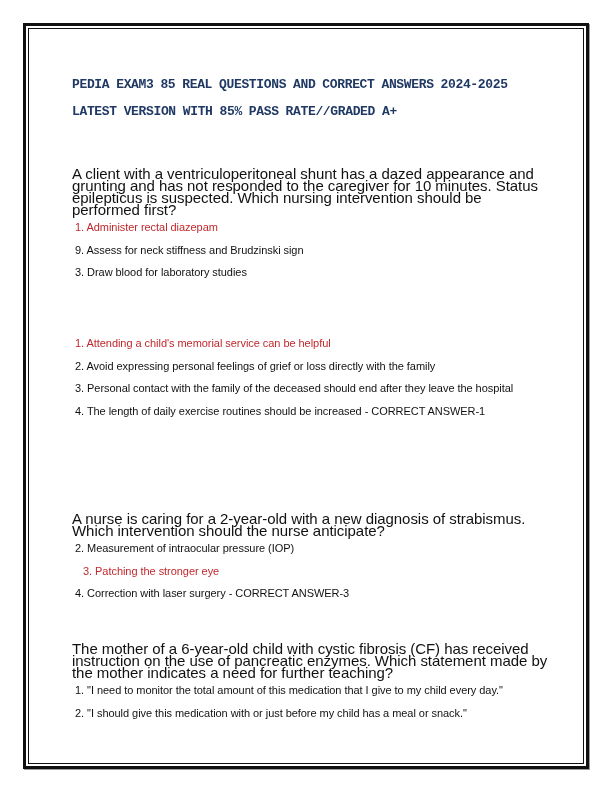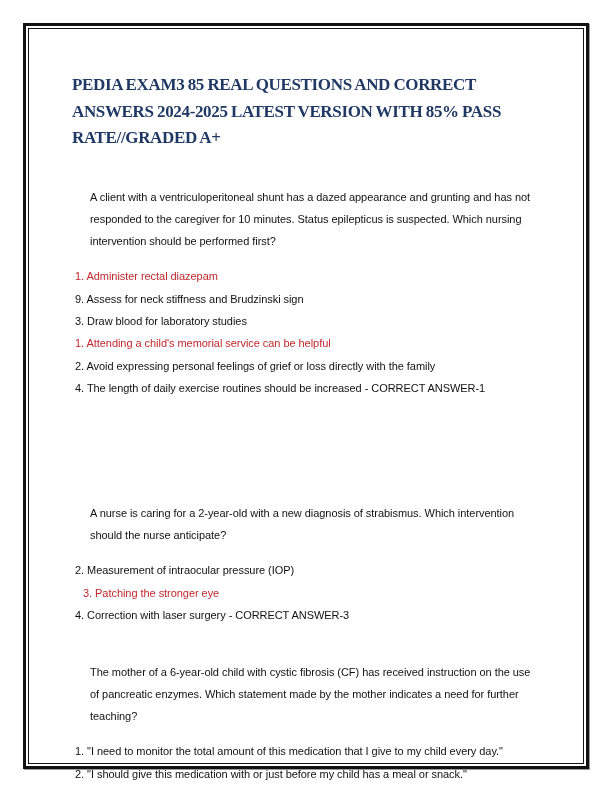--- a/index.html
+++ b/index.html
@@ -34,35 +34,35 @@
       border: 1px solid #111111;
     }
     .content {
       position: absolute;
       left: 72px;
       top: 72px;
       width: 480px;
     }
     .doc-title {
       margin: 0;
-      font-family: Liberation Serif, serif;
+      font-family: Liberation Mono, monospace;
       font-weight: bold;
-      font-size: 17px;
+      font-size: 13px;
       line-height: 26.5px;
       color: #1f3864;
       letter-spacing: -0.35px;
       word-spacing: -0.5px;
     }
     .question {
       margin-top: 0;
     }
     .q-stem {
-      margin: 18px;
-      font-size: 11px;
-      line-height: 22px;
+      margin: 0;
+      font-size: 15px;
+      line-height: 12px;
       color: #111111;
       letter-spacing: -0.05px;
     }
     .options {
       list-style: none;
       margin: 5px 0 0 0;
       padding: 0 0 0 3px;
     }
     .option {
       font-size: 11px;
@@ -71,21 +71,21 @@
       margin-bottom: 10.5px;
       color: #111111;
       white-space: nowrap;
       letter-spacing: -0.05px;
     }
     .option.correct {
       color: #c0282d;
     }
     .q1 { position: absolute; top: 96px; left: 0; width: 480px; }
     .q2 { position: absolute; top: 260px; left: 0; width: 480px; }
-    .q3 { position: absolute; top: 412px; left: 0; width: 480px; }
+    .q3 { position: absolute; top: 441px; left: 0; width: 480px; }
     .q4 { position: absolute; top: 571px; left: 0; width: 480px; }
   </style>
 </head>
 <body>
 
 <div class="page-border-outer"></div>
 <div class="page-border-inner"></div>
 
 <div class="content">
   <h1 class="doc-title" style="color: rgb(31, 56, 100);">PEDIA EXAM3 85 REAL QUESTIONS AND CORRECT ANSWERS 2024-2025 LATEST VERSION WITH 85% PASS RATE//GRADED A+</h1>
@@ -96,20 +96,21 @@
       <li class="option correct" style="color: rgb(192, 40, 45);">1. Administer rectal diazepam</li>
       <li class="option">9. Assess for neck stiffness and Brudzinski sign</li>
       <li class="option">3. Draw blood for laboratory studies</li>
     </ul>
   </div>
 
   <div class="question q2">
     <ul class="options">
       <li class="option correct" style="color: rgb(192, 40, 45);">1. Attending a child's memorial service can be helpful</li>
       <li class="option">2. Avoid expressing personal feelings of grief or loss directly with the family</li>
+      <li class="option">3. Personal contact with the family of the deceased should end after they leave the hospital</li>
       <li class="option">4. The length of daily exercise routines should be increased - CORRECT ANSWER-1</li>
     </ul>
   </div>
 
   <div class="question q3">
     <p class="q-stem">A nurse is caring for a 2-year-old with a new diagnosis of strabismus. Which intervention should the nurse anticipate?</p>
     <ul class="options">
       <li class="option">2. Measurement of intraocular pressure (IOP)</li>
       <li class="option correct" style="color: rgb(192, 40, 45); margin-left: 8px;">3. Patching the stronger eye</li>
       <li class="option">4. Correction with laser surgery - CORRECT ANSWER-3</li>

